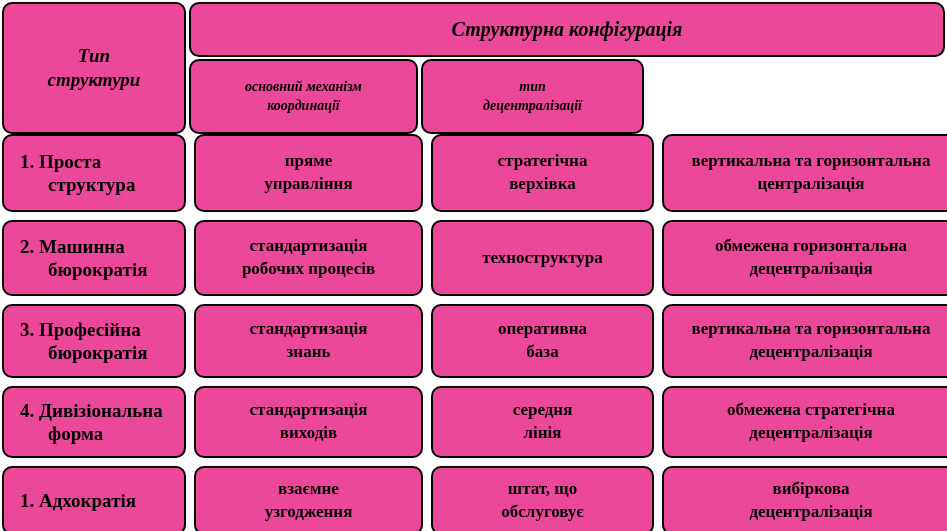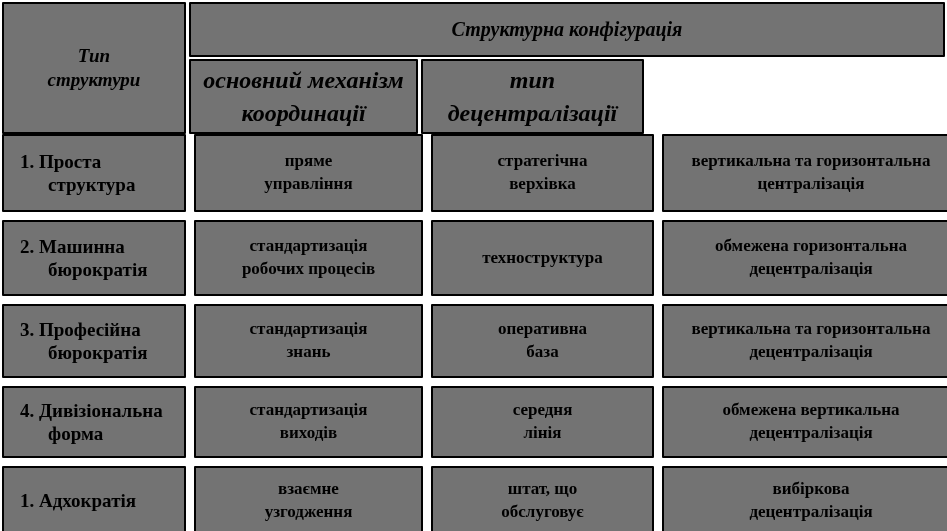--- a/index.html
+++ b/index.html
@@ -25,23 +25,23 @@
   }
   .header-grid {
     grid-template-rows: 55px 75px;
   }
   .body-grid {
     grid-template-rows: 78px 76px 74px 72px 69px;
     gap: 8px;
   }
   .cell {
     box-sizing: border-box;
-    background: #737373;
+    background: #ec4899;
     border: 2px solid #000000;
-    border-radius: 1px;
+    border-radius: 10px;
     display: flex;
     align-items: center;
     justify-content: center;
     text-align: center;
     font-weight: bold;
     font-size: 17px;
     line-height: 1.35;
     white-space: pre-line;
     padding: 2px 6px;
   }
@@ -54,21 +54,21 @@
   }
   .group-cell {
     grid-column: 2 / 5;
     grid-row: 1;
     font-style: italic;
     font-size: 20px;
   }
   .colhead-cell {
     grid-row: 2;
     font-style: italic;
-    font-size: 24px;
+    font-size: 14px;
   }
   .label-cell {
     justify-content: flex-start;
     text-align: left;
     font-size: 19px;
     line-height: 1.22;
     padding: 2px 4px;
   }
   .hang {
     display: block;
@@ -158,21 +158,21 @@
     </div>
     <div class="cell">
       <span>стандартизація
 виходів</span>
     </div>
     <div class="cell">
       <span>середня
 лінія</span>
     </div>
     <div class="cell">
-      <span>обмежена вертикальна
+      <span>обмежена стратегічна
 децентралізація</span>
     </div>
 
     <div class="cell label-cell">
       <span class="hang">1. Адхократія</span>
     </div>
     <div class="cell">
       <span>взаємне
 узгодження</span>
     </div>

